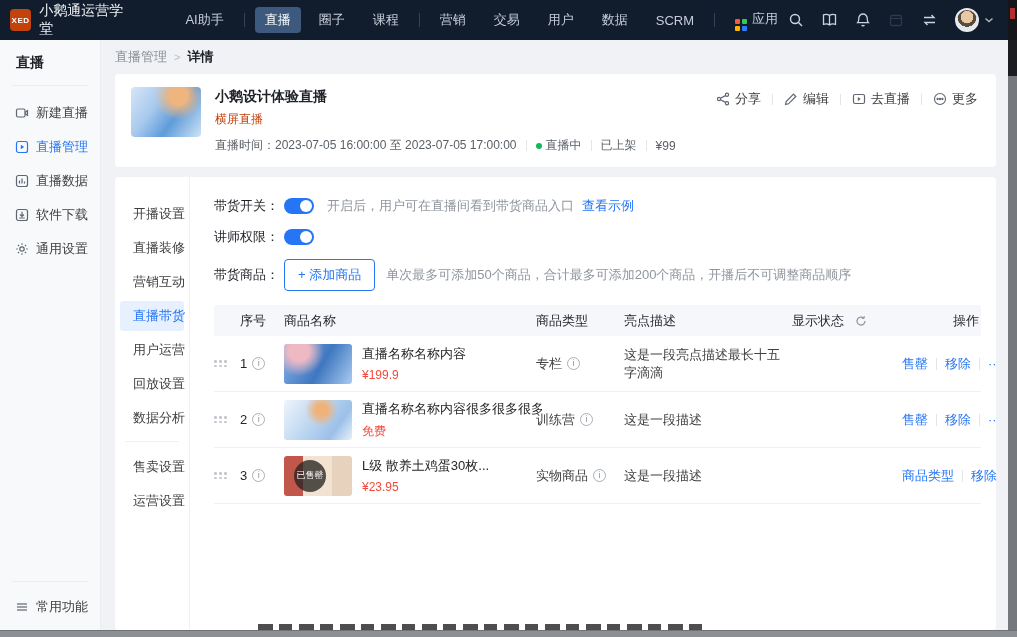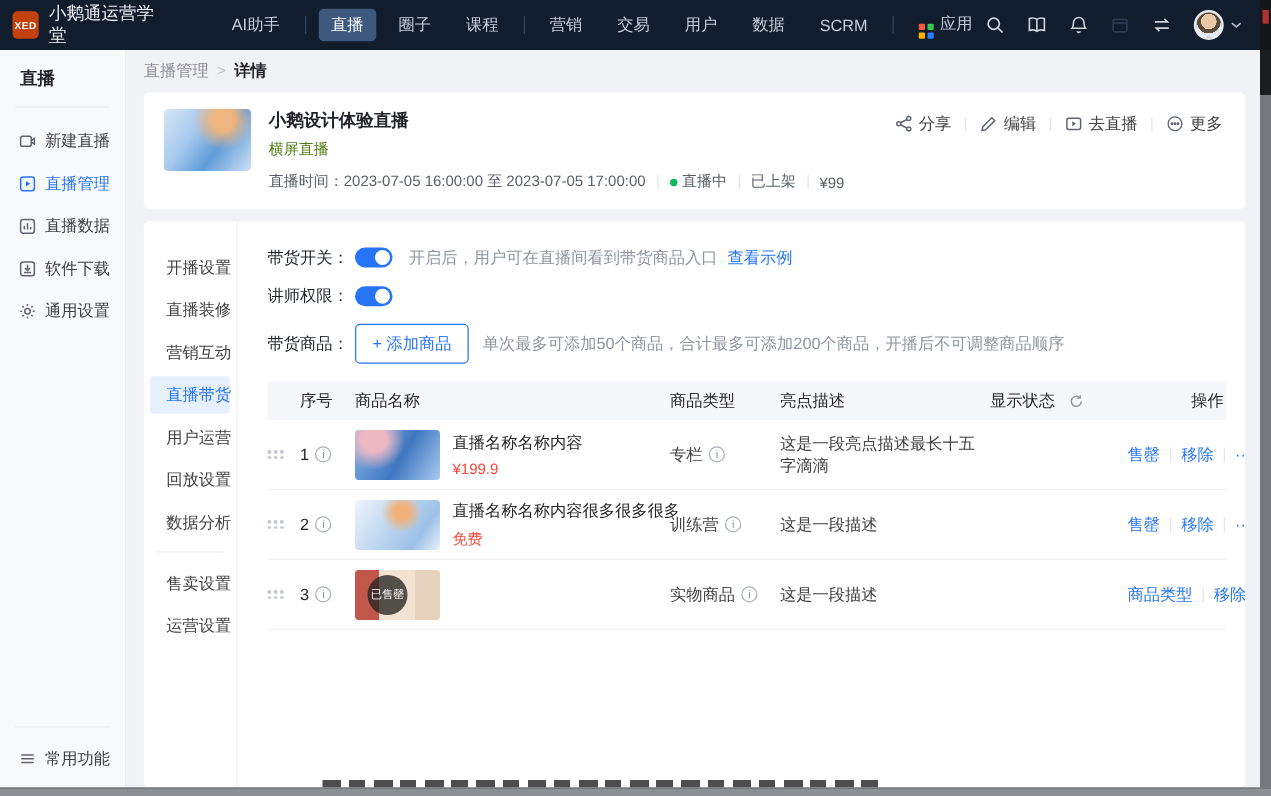--- a/index.html
+++ b/index.html
@@ -47,21 +47,21 @@
   .breadcrumb .bc-parent { cursor:pointer; }
   .breadcrumb .bc-sep { font-size:11px; color:#b6bbc2; }
   .breadcrumb .bc-current { color:#1f2329; font-weight:bold; }
 
   .header-card { background:#fff; border-radius:4px; padding:13px 16px; margin-right:9px; display:flex; position:relative; }
   .thumb { width:70px; height:50px; border-radius:4px; flex:none;
     background: radial-gradient(circle at 68% 18%, #efb57e 0 14%, rgba(239,181,126,0) 38%),
                 linear-gradient(125deg,#d7e6f6 0%,#a7c9ee 35%,#5f9cd9 62%,#cfe3f5 100%); }
   .hc-info { margin-left:14px; padding-top:1px; }
   .hc-title { font-size:14px; font-weight:bold; color:#1f2329; }
-  .hc-mode { color:#4d7c0f; font-size:12px; margin-top:5px; }
+  .hc-mode { color:#c2410c; font-size:12px; margin-top:5px; }
   .hc-meta { display:flex; align-items:center; margin-top:9px; font-size:12px; color:#595f66; gap:9px; }
   .dot { width:6px; height:6px; border-radius:50%; background:var(--live_green,#10b95f); display:inline-block; margin-right:4px; }
   .meta-sep { width:1px; height:11px; background:#e3e5e8; }
   .hc-actions { position:absolute; right:18px; top:16px; display:flex; align-items:center; gap:11px; color:#404040; }
   .hc-act { display:inline-flex; align-items:center; gap:5px; cursor:pointer; color:#404040; }
   .hc-act svg { color:#5f6672; }
 
   .content-card { background:#fff; border-radius:4px; margin:10px 9px 0 0; flex:1; display:flex; overflow:hidden; }
   .subtabs { width:75px; border-right:1px solid #f0f1f3; padding-top:22px; flex:none; }
   .subtab { margin:0 5px 4px; padding:6px 0 6px 13px; border-radius:3px; color:#404040; cursor:pointer; white-space:nowrap; }
@@ -428,20 +428,24 @@
                 <i></i>
               </span>
             <span class="td-index">
                 <span>3</span>
                 <i class="info-i">i</i>
               </span>
             <span class="td-name">
               <span class="pimg pimg-3">
                   <span class="soldout-badge">已售罄</span>
                 </span>
+              <span>
+                  <div class="pname">L级 散养土鸡蛋30枚...</div>
+                  <div class="pprice">¥23.95</div>
+                </span>
             </span>
             <span class="td-type">
                 <span>实物商品</span>
                 <i class="info-i">i</i>
               </span>
             <span class="td-desc">这是一段描述</span>
             <span><span class="toggle"></span></span>
             <span class="td-op">
               <span class="op-link">商品类型</span>
               <span class="op-sep"></span>

